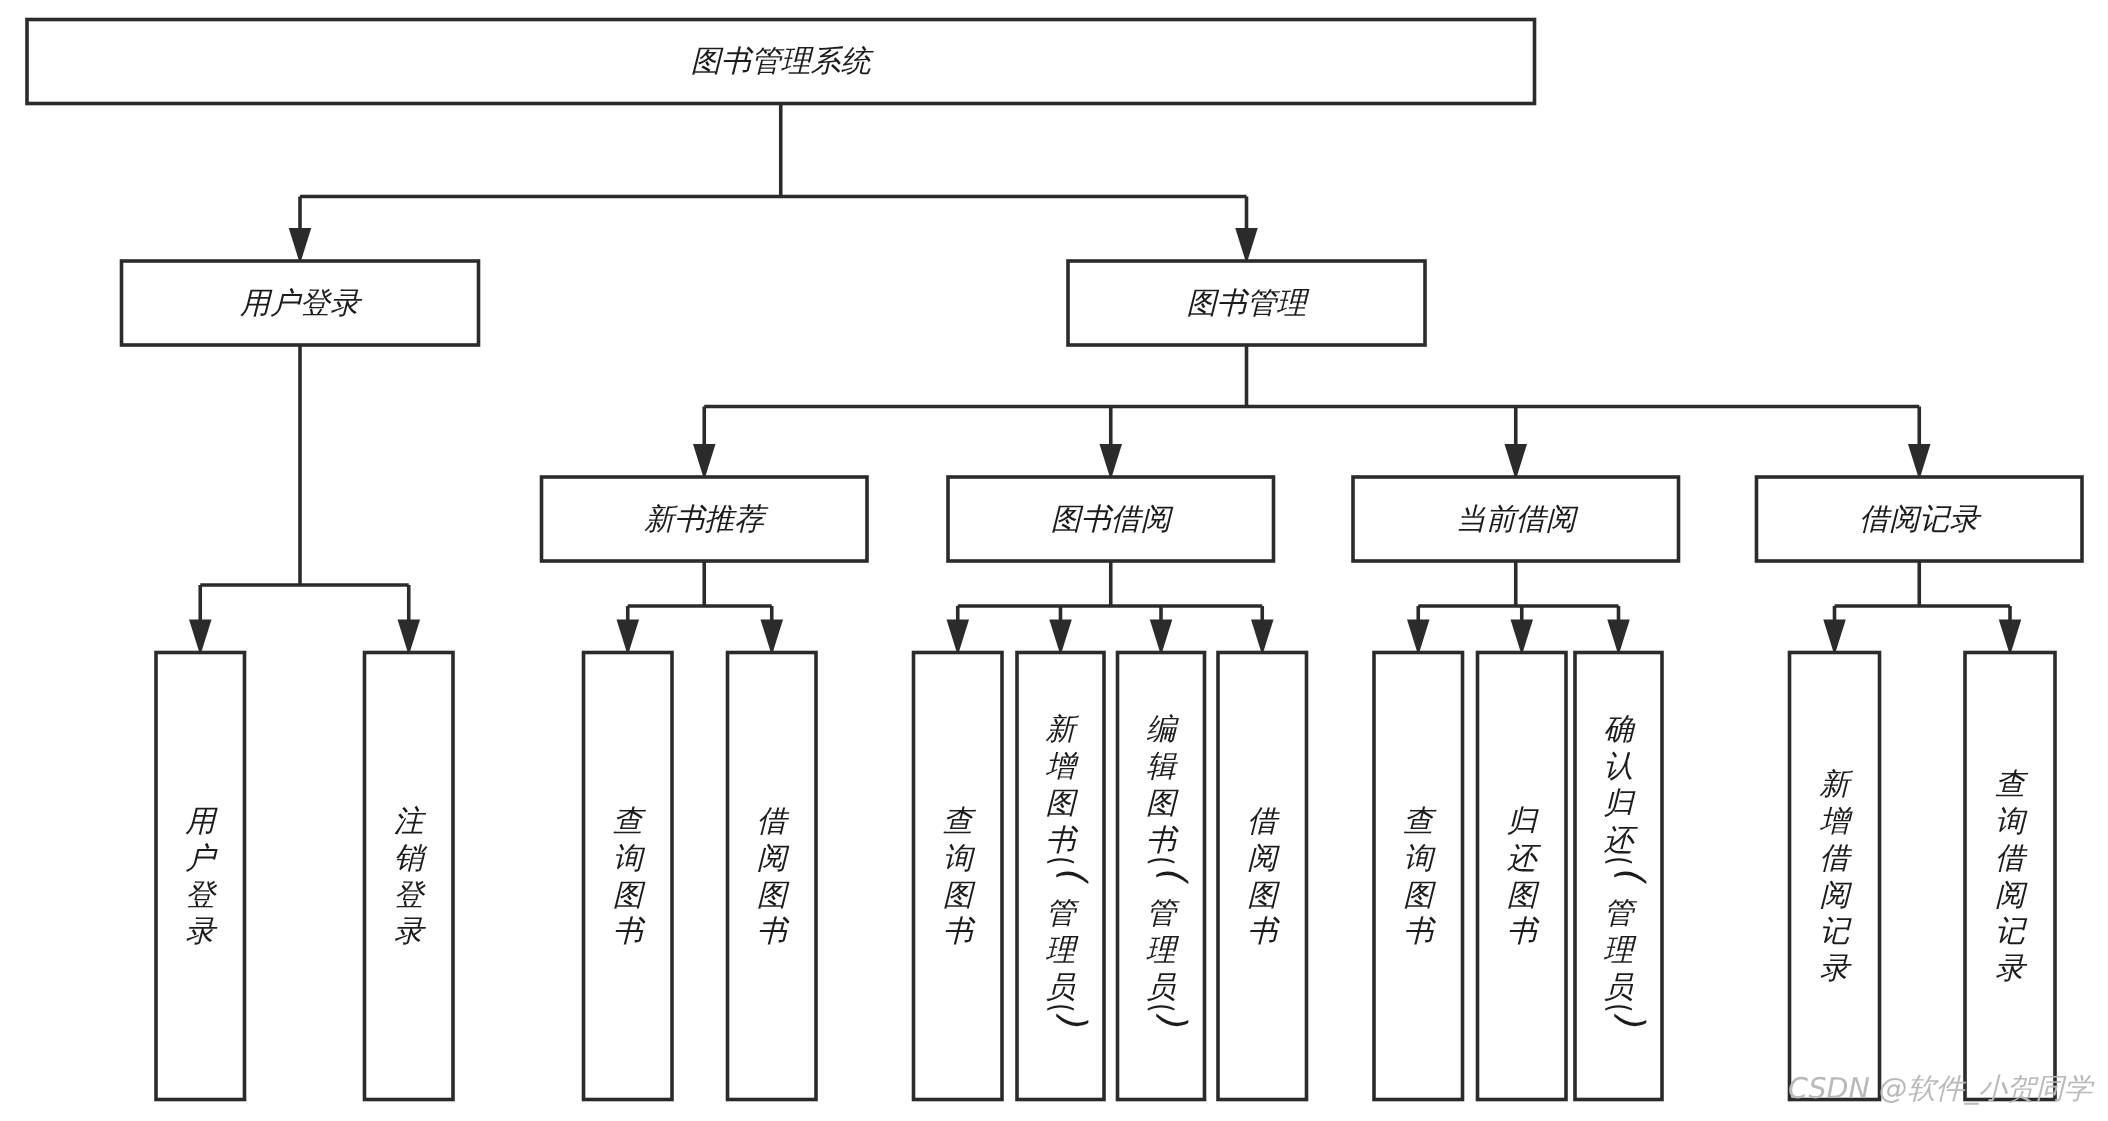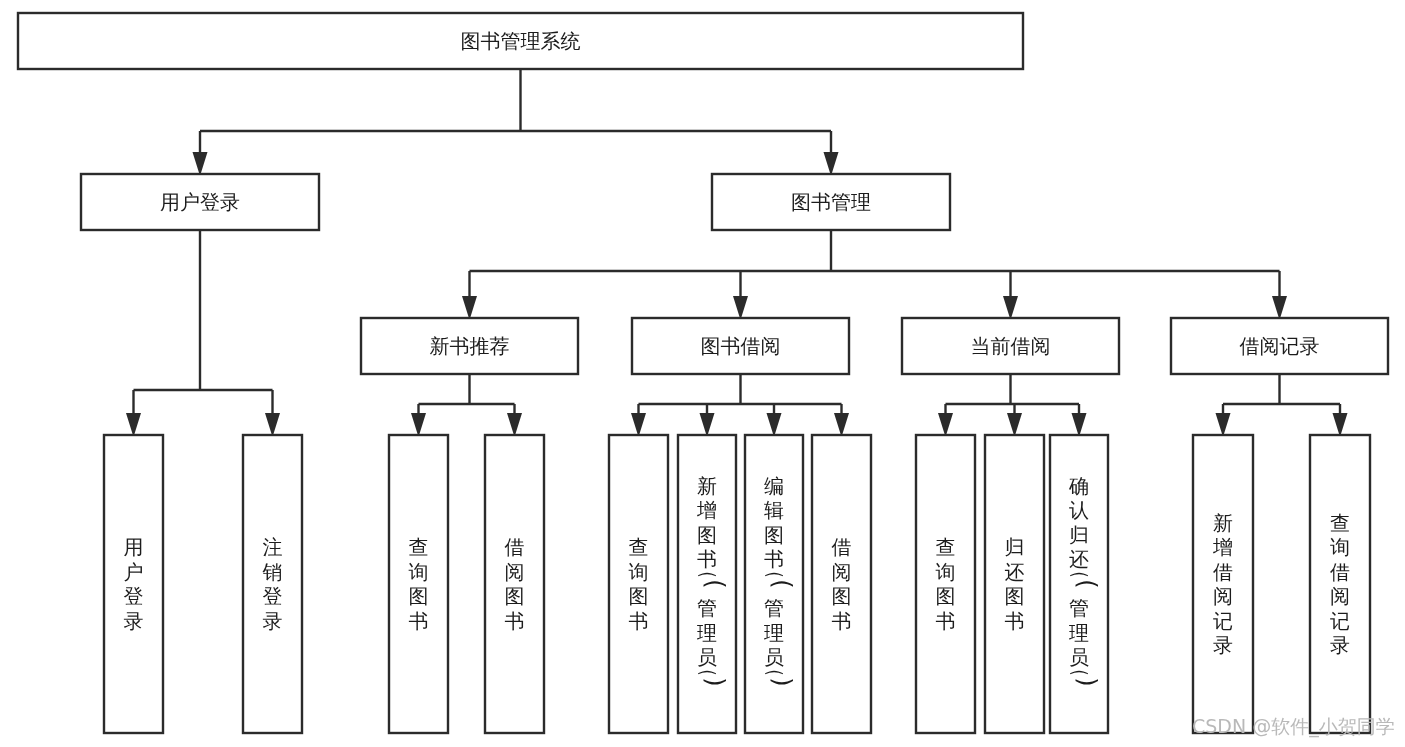--- a/index.html
+++ b/index.html
@@ -11,20 +11,21 @@
     width: 1405px;
     height: 747px;
     font-family: "DejaVu Sans", "Liberation Sans", sans-serif;
     overflow: hidden;
     position: relative;
   }
   #diagram-root {
     position: relative;
     width: 1405px;
     height: 567px;
+    font-style: italic;
   }
   svg.diagram-canvas {
     position: absolute;
     left: 0;
     top: 0;
     width: 1405px;
     height: 747px;
     display: block;
   }
   .node-rect {

